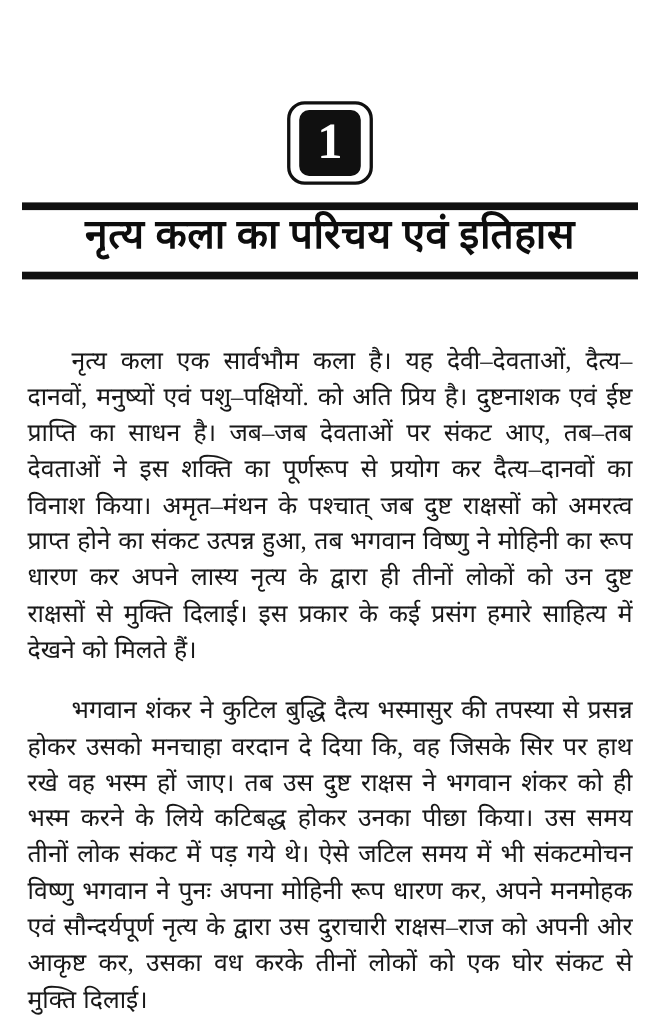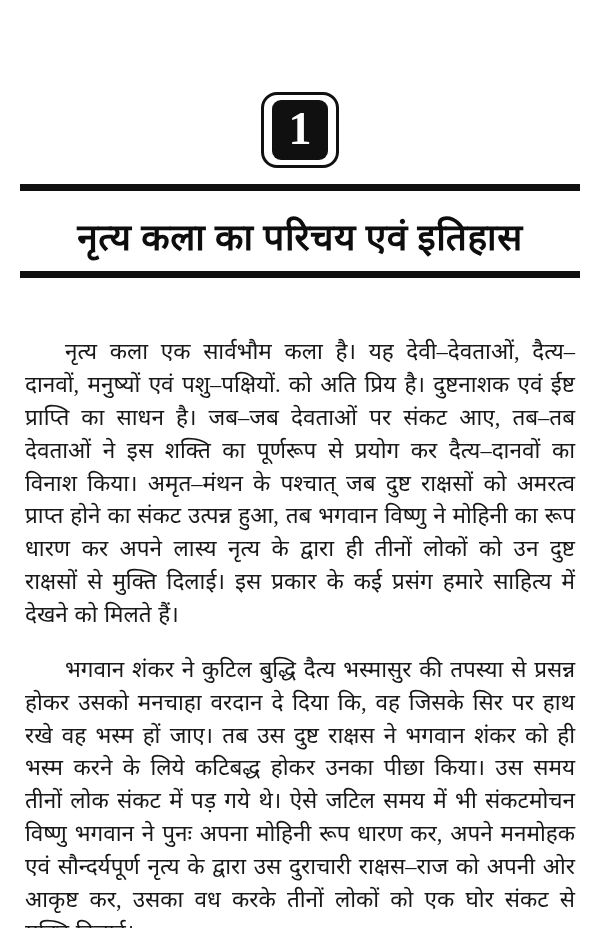--- a/index.html
+++ b/index.html
@@ -59,21 +59,21 @@
   .title-rule {
     height: 7px;
     background: #101010;
     border: none;
   }
   .chapter-title {
     text-align: center;
     font-size: 37px;
     font-weight: bold;
     color: #0d0d0d;
-    padding: 24px 0 10px 0;
+    padding: 0 0 10px 0;
     letter-spacing: 0.5px;
     line-height: 1.25;
   }
 
   
   .body-text {
     margin: 58px 25px 0 25px;
     font-size: 22.5px;
     line-height: 1.46;
     text-align: justify;

